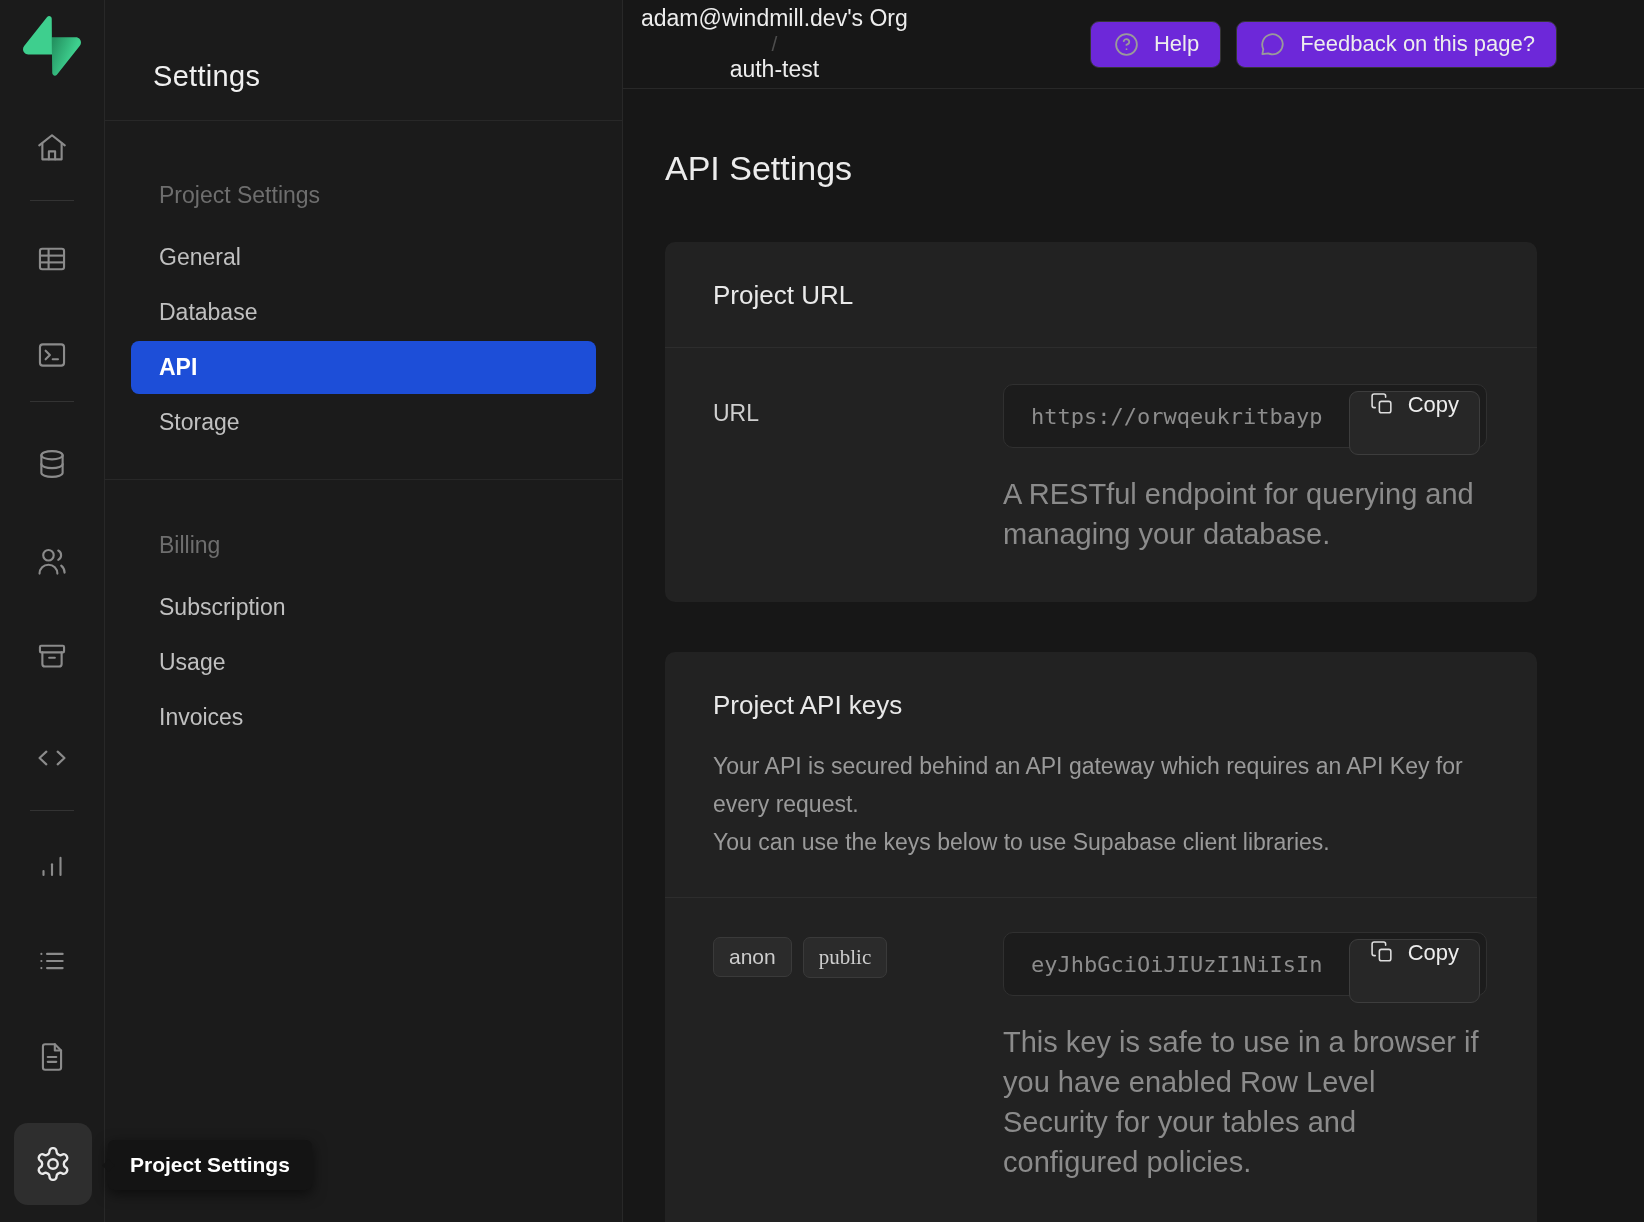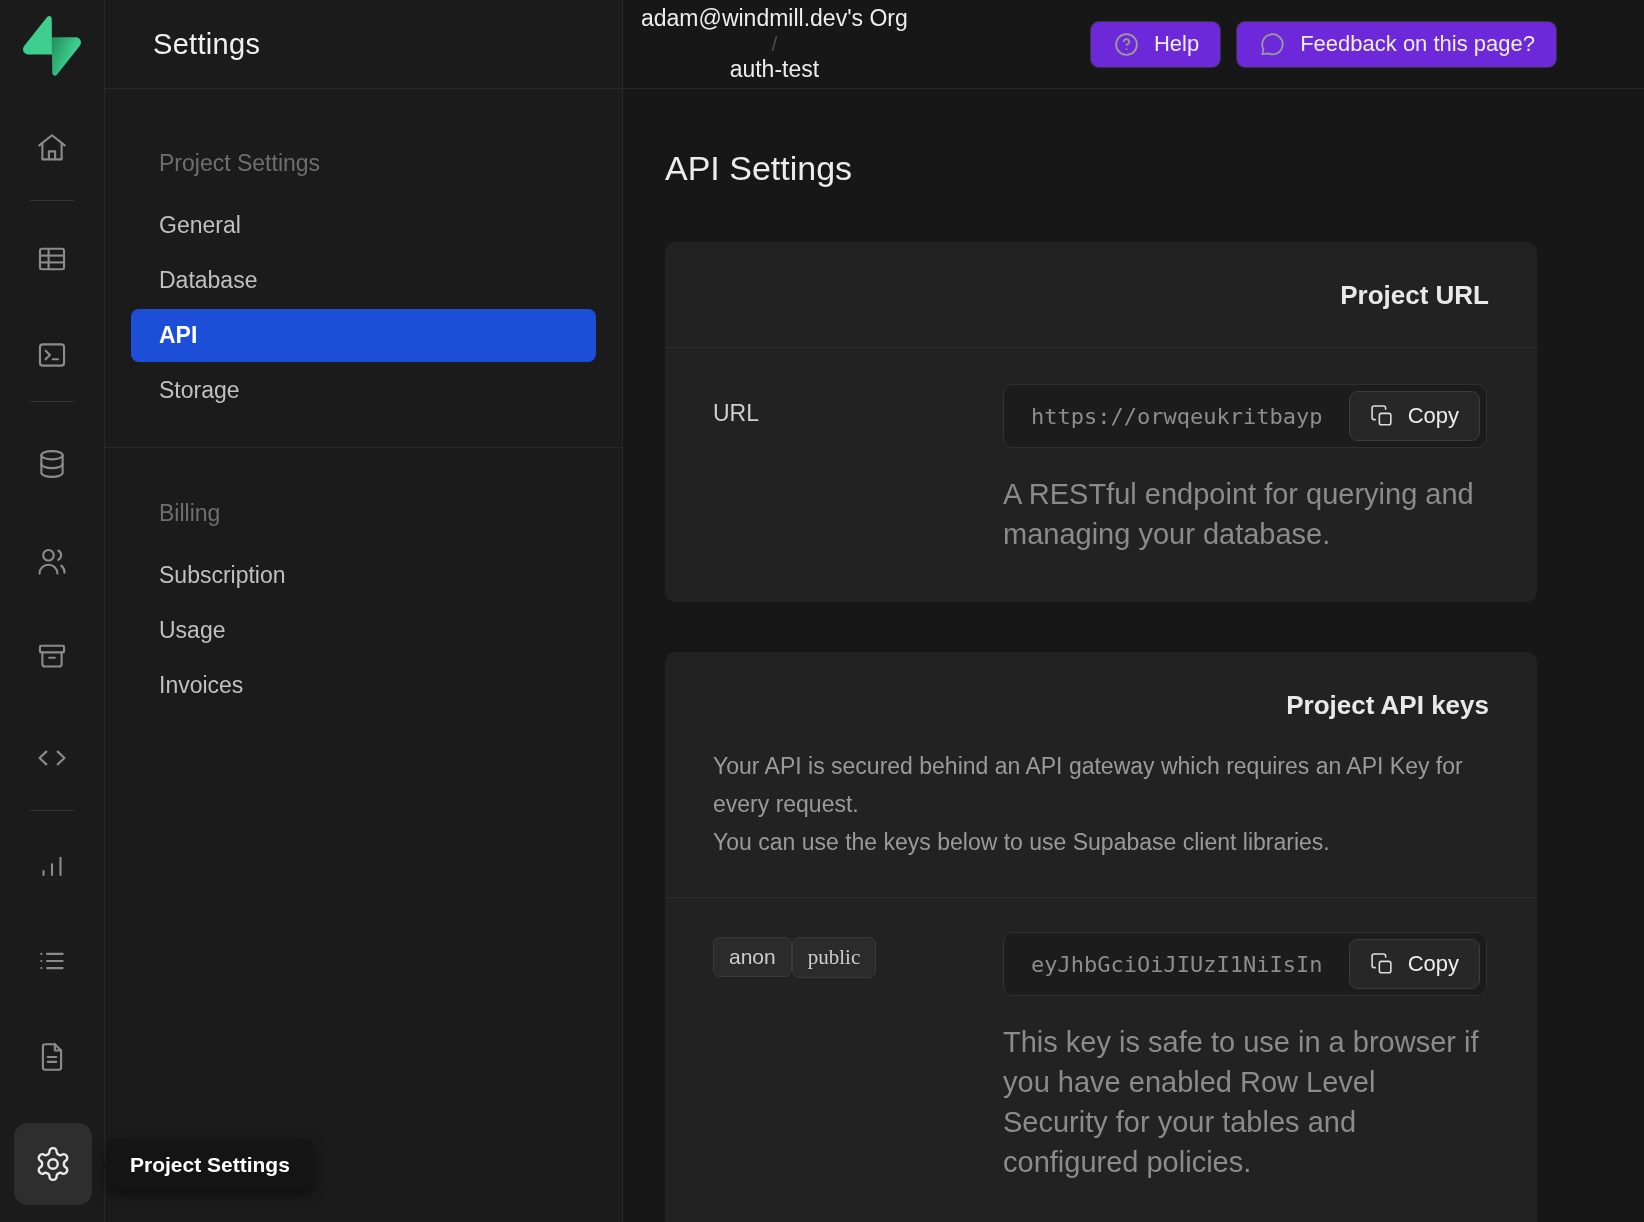--- a/index.html
+++ b/index.html
@@ -18,21 +18,21 @@
   .gear-btn { position:absolute; left:14px; bottom:17px; width:78px; height:82px; background:#2e2e2e; border:none; border-radius:14px; display:flex; align-items:center; justify-content:center; color:#e9e9e9; cursor:pointer; }
   .gear-btn svg { width:38px; height:38px; }
 
   
   .tooltip { position:absolute; left:108px; top:1140px; height:50px; z-index:20; background:#141414; border-radius:6px; display:flex; align-items:center; padding:0 22px; box-shadow:0 4px 14px rgba(0,0,0,.55); }
   .tooltip:before { content:""; position:absolute; left:-4px; top:21px; width:9px; height:9px; background:#141414; transform:rotate(45deg); }
   .tooltip span { color:#fff; font-size:21px; font-weight:700; white-space:nowrap; }
 
   
   .nav-panel { width:518px; flex:0 0 518px; background:#1b1b1b; border-right:1px solid #282828; }
-  .nav-header { height:89px; border-bottom:1px solid #282828; display:flex; align-items:center; padding-left:48px; }
+  .nav-header { height:89px; border-bottom:1px solid #282828; display:flex; align-items:center; padding-left:48px;margin-top:32px; }
   .nav-title { font-size:29px; font-weight:500; color:#f0f0f0; letter-spacing:.3px; }
   .nav-body { padding:61px 26px 0; }
   .nav-section-label { color:#6e6e6e; font-size:23px; padding:0 28px; margin-bottom:22px; }
   .nav-item { font-size:23px; color:#c0c0c0; padding:13px 28px; border-radius:8px; margin-bottom:2px; cursor:pointer; }
   .nav-item.active { background:#1d4ed8; color:#ffffff; font-weight:700; }
   .nav-divider { height:1px; background:#282828; margin:30px -26px 52px; }
 
   
   .main { flex:1; background:#171717; display:flex; flex-direction:column; min-width:0; }
   .main-header { height:89px; flex:0 0 89px; border-bottom:1px solid #282828; display:flex; align-items:center; padding:0 87px 0 18px; }
@@ -43,34 +43,34 @@
   .hdr-btn + .hdr-btn { margin-left:15px;text-align:right; }
   .hdr-btn svg { width:29px; height:29px; color:#9a9a9a; }
 
   .content { flex:1; padding:60px 107px 0 42px; overflow:hidden; }
   .page-title { font-size:34px; font-weight:400; color:#ececec; margin-bottom:54px; }
 
   .card { background:#222222; border-radius:10px; max-width:872px; }
   .card + .card { margin-top:50px; }
   .card-header { padding:38px 48px 36px; }
   .card-header.bordered { border-bottom:1px solid #2d2d2d; }
-  .card-title { font-size:26px; font-weight:700; color:#e9e9e9;text-align:right; }
+  .card-title { font-size:26px; font-weight:400; color:#e9e9e9; }
   .card-sub { margin-top:26px; color:#9a9a9a; font-size:23px; line-height:38px; max-width:790px; }
   .card-sub + .card-sub { margin-top:0; }
   .card-row { display:flex; padding:36px 48px 48px; }
   .card-row.keys { padding:34px 48px 44px; border-bottom:1px solid #2d2d2d; }
   .row-label { width:290px; flex:0 0 290px; padding-top:16px; color:#cfcfcf; font-size:23px; }
-  .badge-col { width:290px; flex:0 0 290px; display:flex; align-items:flex-start; padding-top:5px; }
+  .badge-col { width:290px; flex:0 0 290px; display:flex; gap:11px; align-items:flex-start; padding-top:5px; }
   .badge { background:#2b2b2b; border:1px solid #3a3a3a; border-radius:7px; padding:7px 15px; font-size:21px; color:#cdcdcd; white-space:nowrap; }
   .badge.code { font-family:Liberation Serif, serif; }
   .row-content { width:484px; min-width:0; }
   .input-wrap { position:relative; width:484px; }
   .input-box { height:64px; background:#1c1c1c; border:1px solid #303030; border-radius:10px; display:flex; align-items:center; padding:0 27px; overflow:hidden; cursor:text; }
   .mono-val { font-family:"DejaVu Sans Mono", monospace; font-size:22px; color:#8d8d8d; white-space:nowrap; }
-  .copy-btn { position:absolute; top:7px; right:7px; height:50px; background:#272727; border:1px solid #3d3d3d; border-radius:9px; display:flex; align-items:center; gap:13px; padding:0 20px; color:#ededed; font-size:22px; cursor:pointer; }
+  .copy-btn { position:absolute; top:7px; right:7px; height:64px; background:#272727; border:1px solid #3d3d3d; border-radius:9px; display:flex; align-items:flex-start; gap:13px; padding:0 20px; color:#ededed; font-size:22px; cursor:pointer; }
   .copy-btn svg { width:25px; height:25px; color:#dedede; }
   .row-desc { margin-top:26px; color:#8b8b8b; font-size:29px; line-height:40px; }
   .card-tail { height:40px; }
 </style>
 </head>
 <body>
 
 <div class="page">
 
   <aside class="rail">

